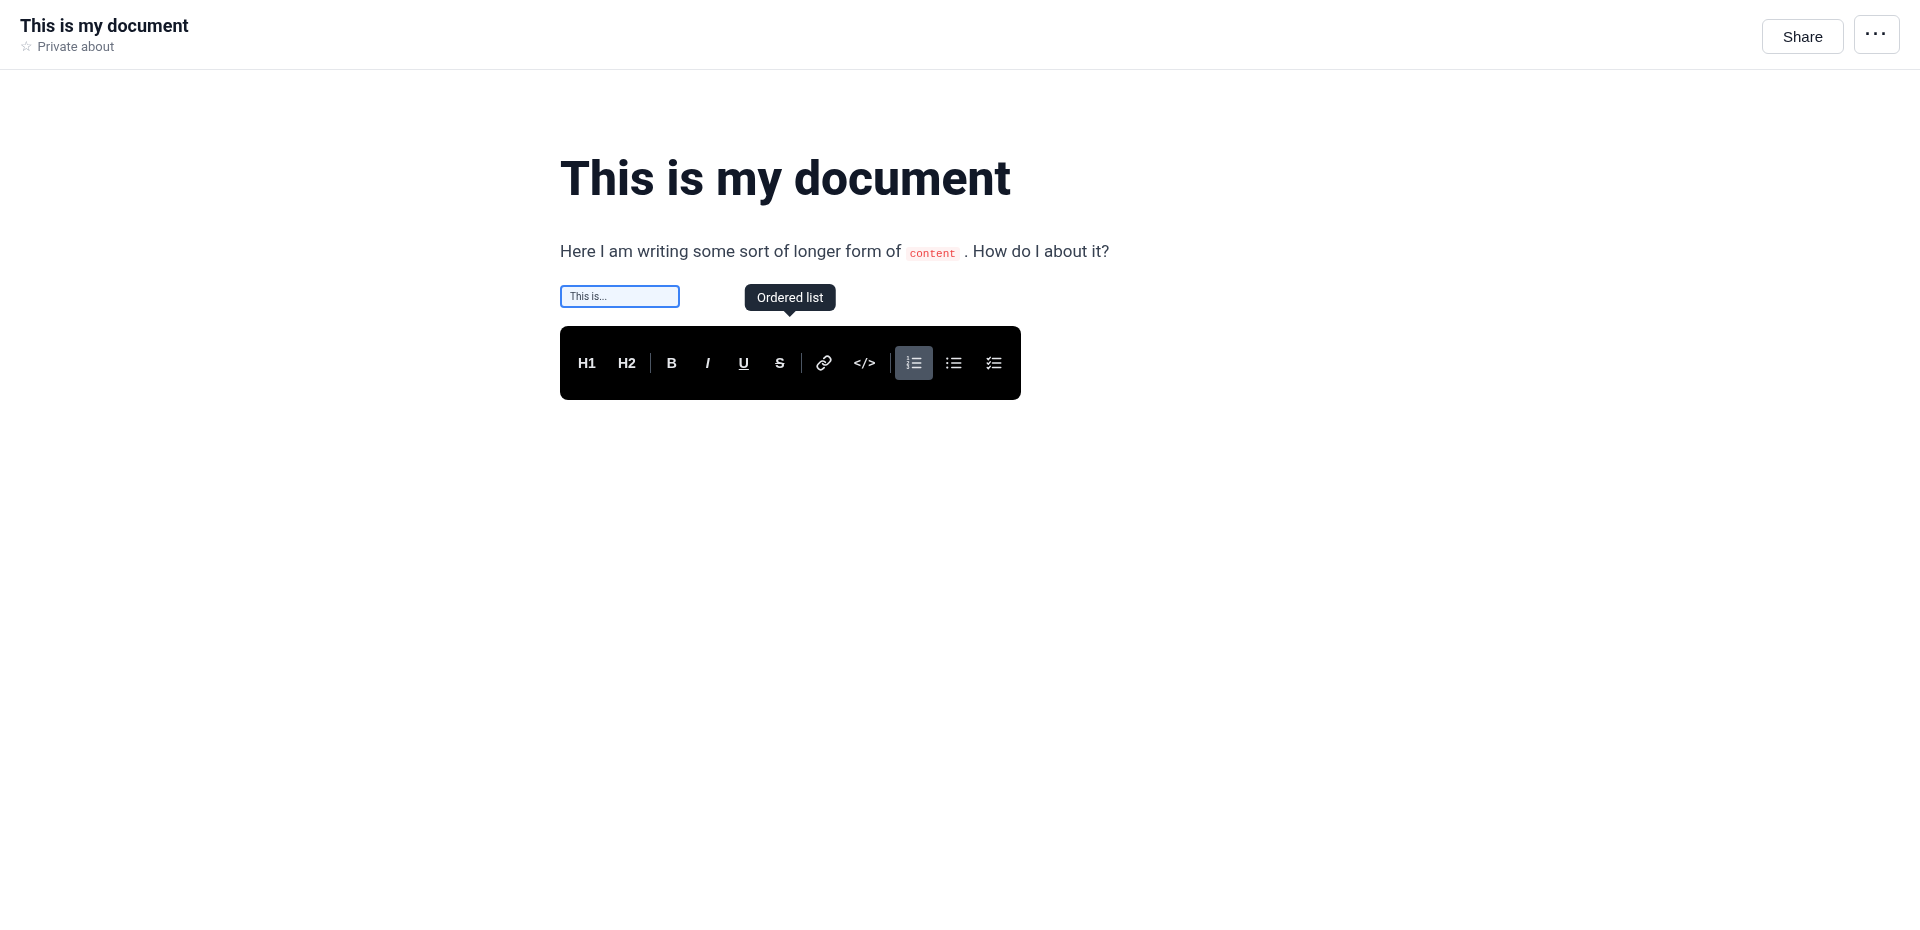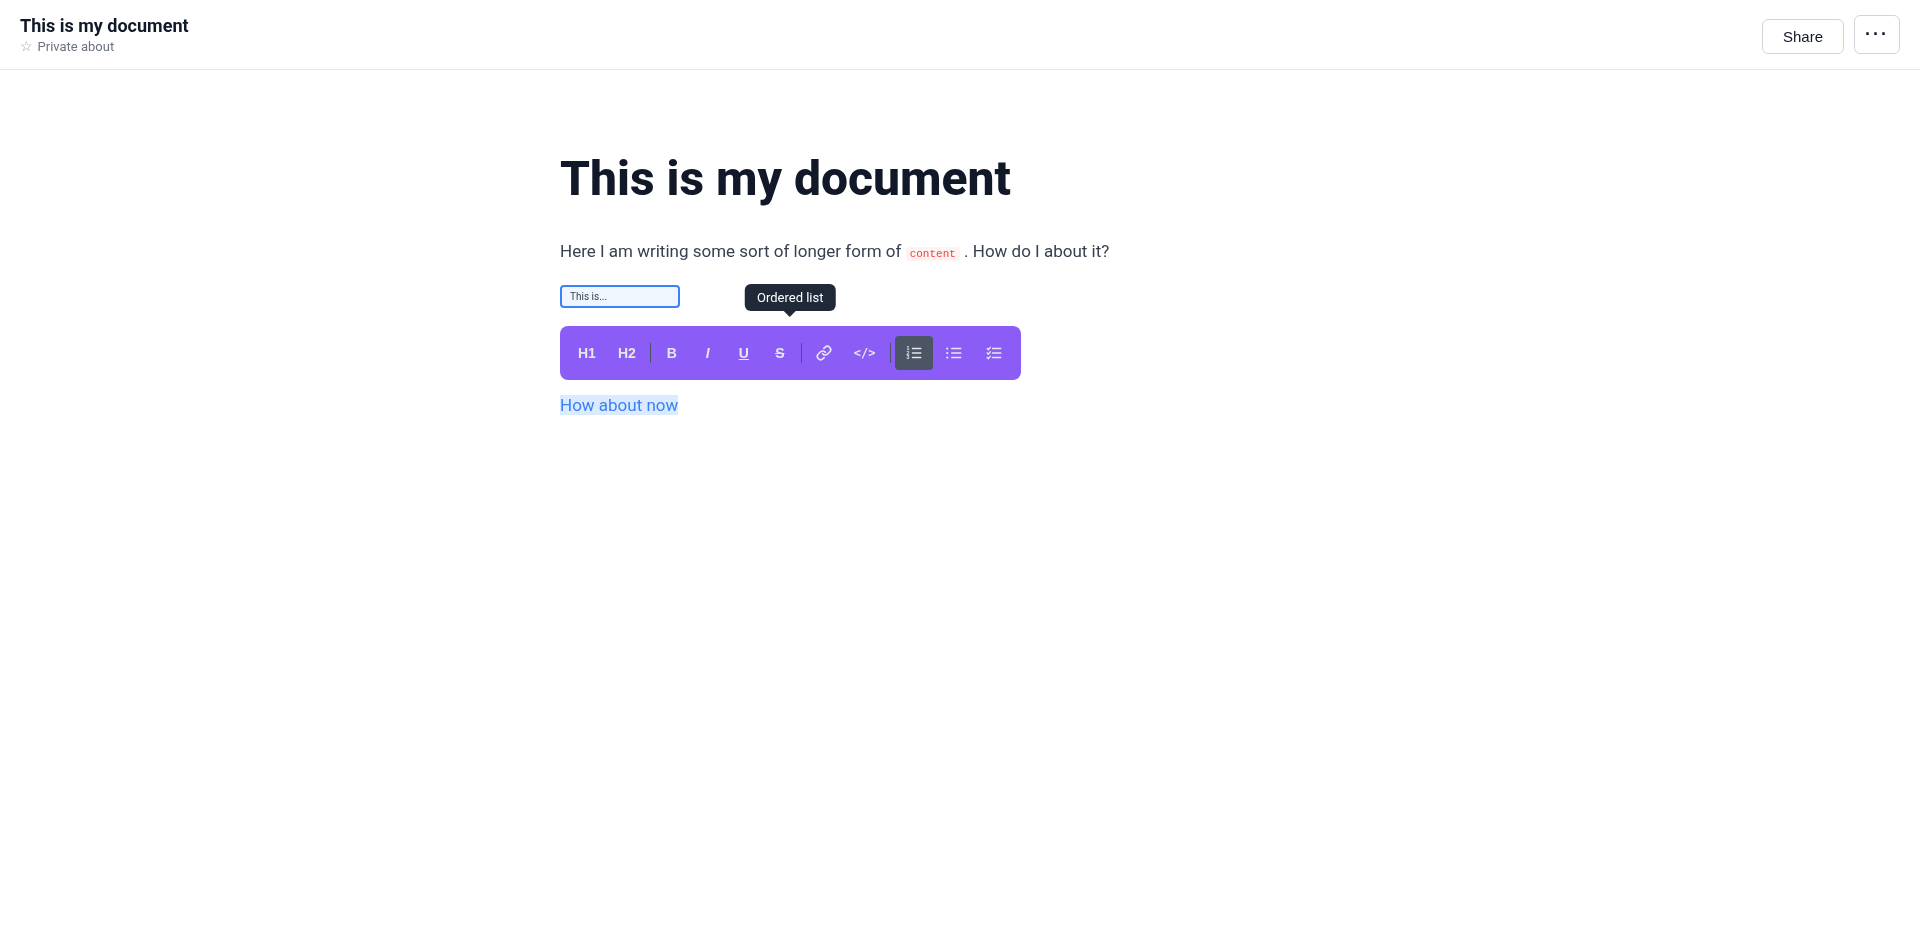--- a/index.html
+++ b/index.html
@@ -164,23 +164,23 @@
       left: 50%;
       transform: translateX(-50%);
       border-left: 6px solid transparent;
       border-right: 6px solid transparent;
       border-top: 6px solid #1f2937;
     }
 
     .toolbar {
       display: flex;
       align-items: center;
-      background: #8b5cf6;
+      background: #000000;
       border-radius: 8px;
-      padding: 10px 8px;
+      padding: 20px 8px;
       gap: 2px;
     }
 
     .toolbar-btn {
       padding: 6px 10px;
       border: none;
       background: transparent;
       color: #e5e7eb;
       font-size: 14px;
       font-weight: 600;
@@ -310,18 +310,15 @@
             <line x1="10" y1="18" x2="21" y2="18"></line>
             <polyline points="3 6 4.5 7.5 7 4.5" stroke="#e5e7eb" stroke-width="2"></polyline>
             <polyline points="3 12 4.5 13.5 7 10.5" stroke="#e5e7eb" stroke-width="2"></polyline>
             <polyline points="3 18 4.5 19.5 7 16.5" stroke="#e5e7eb" stroke-width="2"></polyline>
           </svg>
         </button>
       </div>
     </div>
 
     
-    <div>
-      <span class="selected-link-text">How about now</span>
-    </div>
 
   </div>
 </div>
 
 </body></html>

